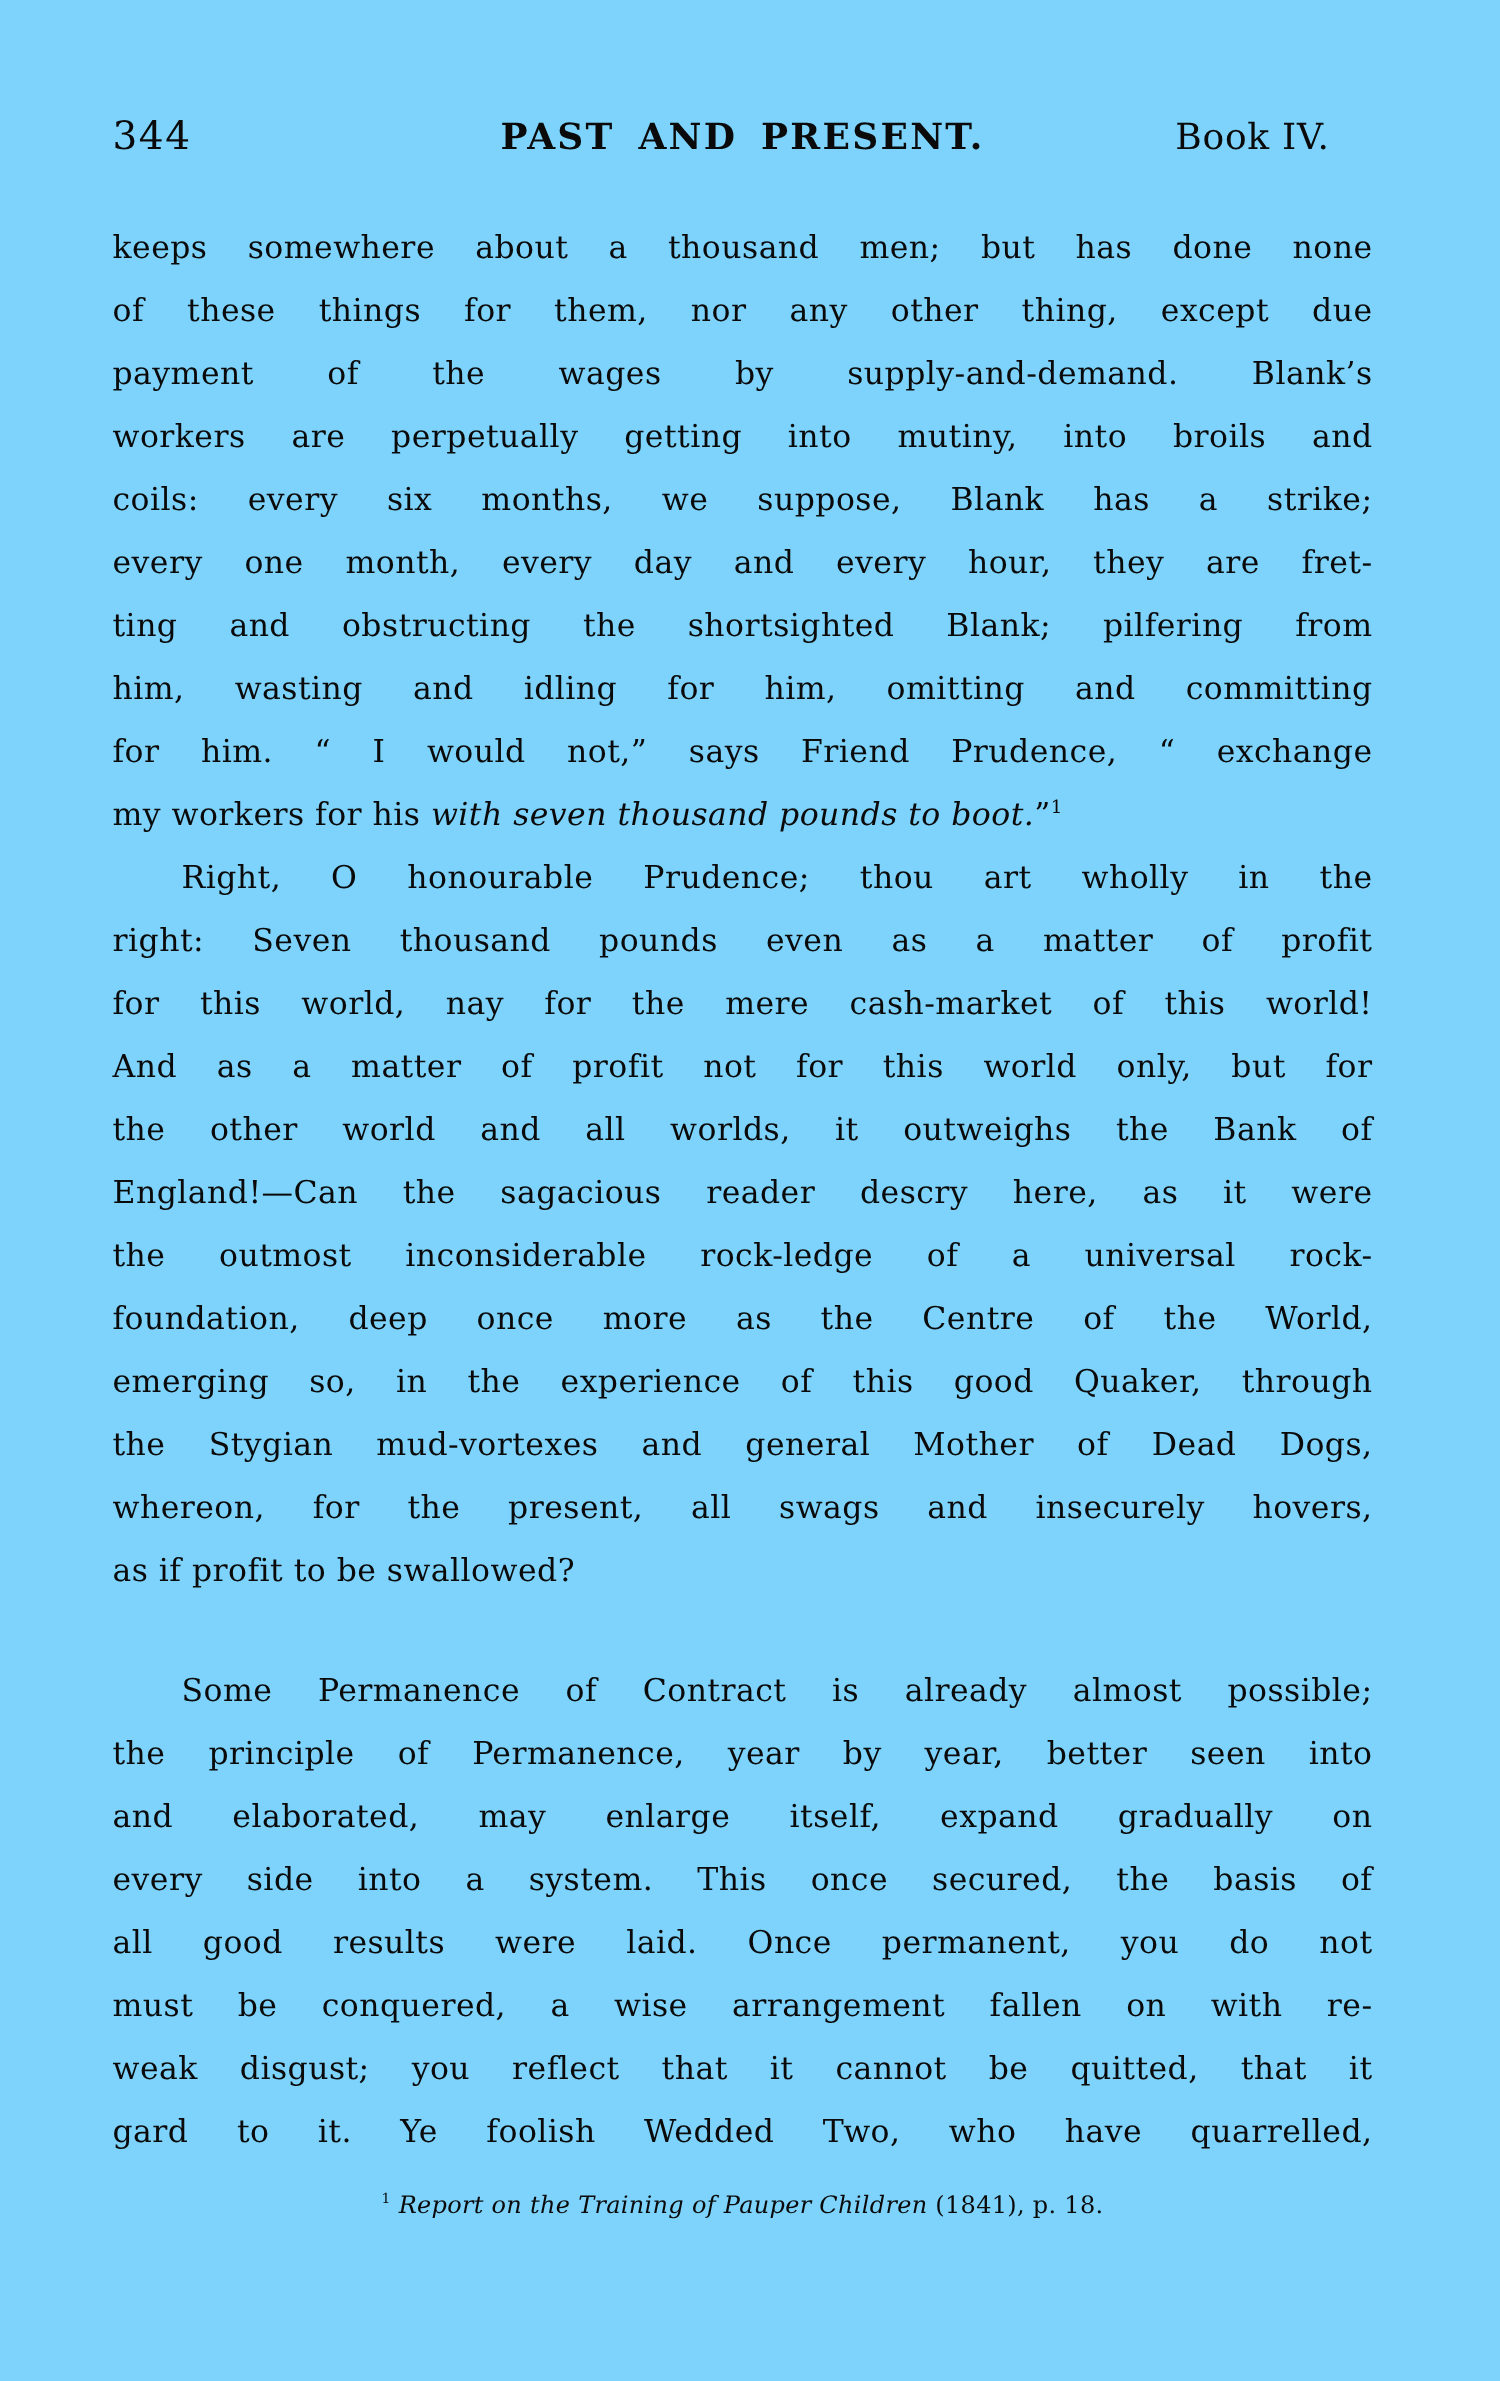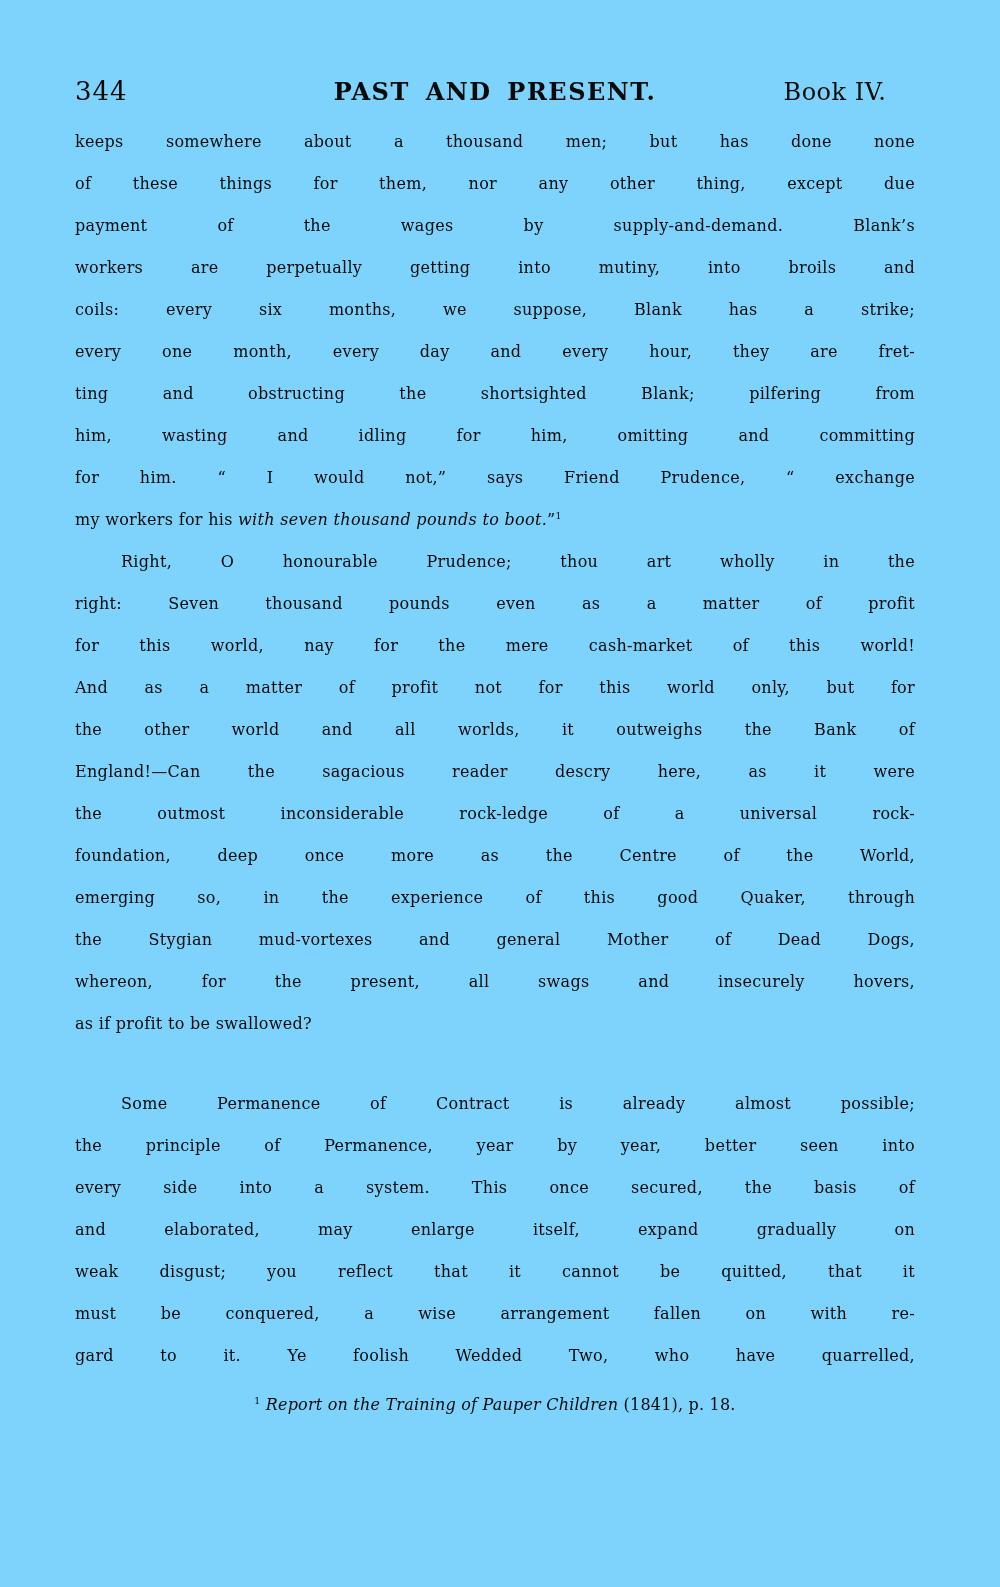--- a/index.html
+++ b/index.html
@@ -38,22 +38,22 @@
     letter-spacing: 1.5px;
     word-spacing: 6px;
     font-weight: 600;
   }
   .running-header .book-label {
     width: 160px;
     text-align: center;
     letter-spacing: 0.5px;
   }
   .page-body {
-    margin-top: 14px;
-    font-size: 16px;
+    margin-top: 38px;
+    font-size: 21px;
     letter-spacing: 0.3px;
   }
   .paragraph { margin: 0; }
   .paragraph.gap-before { margin-top: 38px; }
   .line {
     height: 42px;
     line-height: 42px;
     text-align: justify;
     text-align-last: justify;
     white-space: nowrap;
@@ -112,22 +112,23 @@
         <div class="line"><span>the outmost inconsiderable rock-ledge of a universal rock-</span></div>
         <div class="line"><span>foundation, deep once more as the Centre of the World,</span></div>
         <div class="line"><span>emerging so, in the experience of this good Quaker, through</span></div>
         <div class="line"><span>the Stygian mud-vortexes and general Mother of Dead Dogs,</span></div>
         <div class="line"><span>whereon, for the present, all swags and insecurely hovers,</span></div>
         <div class="line last"><span>as if profit to be swallowed?</span></div>
       </div>
       <div class="paragraph gap-before">
         <div class="line indent"><span>Some Permanence of Contract is already almost possible;</span></div>
         <div class="line"><span>the principle of Permanence, year by year, better seen into</span></div>
+        <div class="line"><span>and elaborated, may enlarge itself, expand gradually on</span></div>
         <div class="line"><span>every side into a system.  This once secured, the basis of</span></div>
-        <div class="line"><span>and elaborated, may enlarge itself, expand gradually on</span></div>
+        <div class="line"><span>all good results were laid.  Once permanent, you do not</span></div>
+        <div class="line"><span>must be conquered, a wise arrangement fallen on with re-</span></div>
         <div class="line"><span>weak disgust; you reflect that it cannot be quitted, that it</span></div>
-        <div class="line"><span>must be conquered, a wise arrangement fallen on with re-</span></div>
         <div class="line"><span>gard to it.  Ye foolish Wedded Two, who have quarrelled,</span></div>
       </div>
     </div>
 
   <div class="footnote"><sup>1</sup><span> </span><span class="it">Report on the Training of Pauper Children</span><span> (1841), p. 18.</span></div>
 </div>
 
 </body></html>

